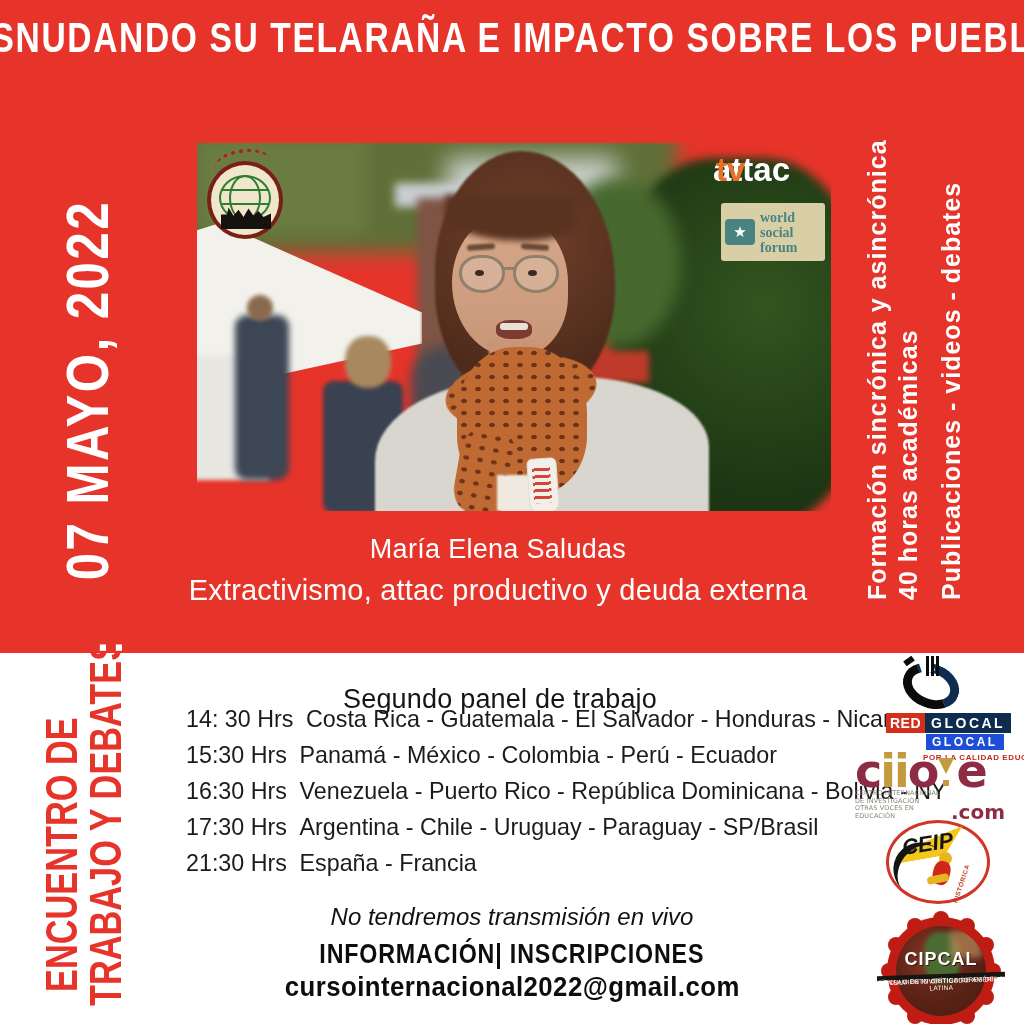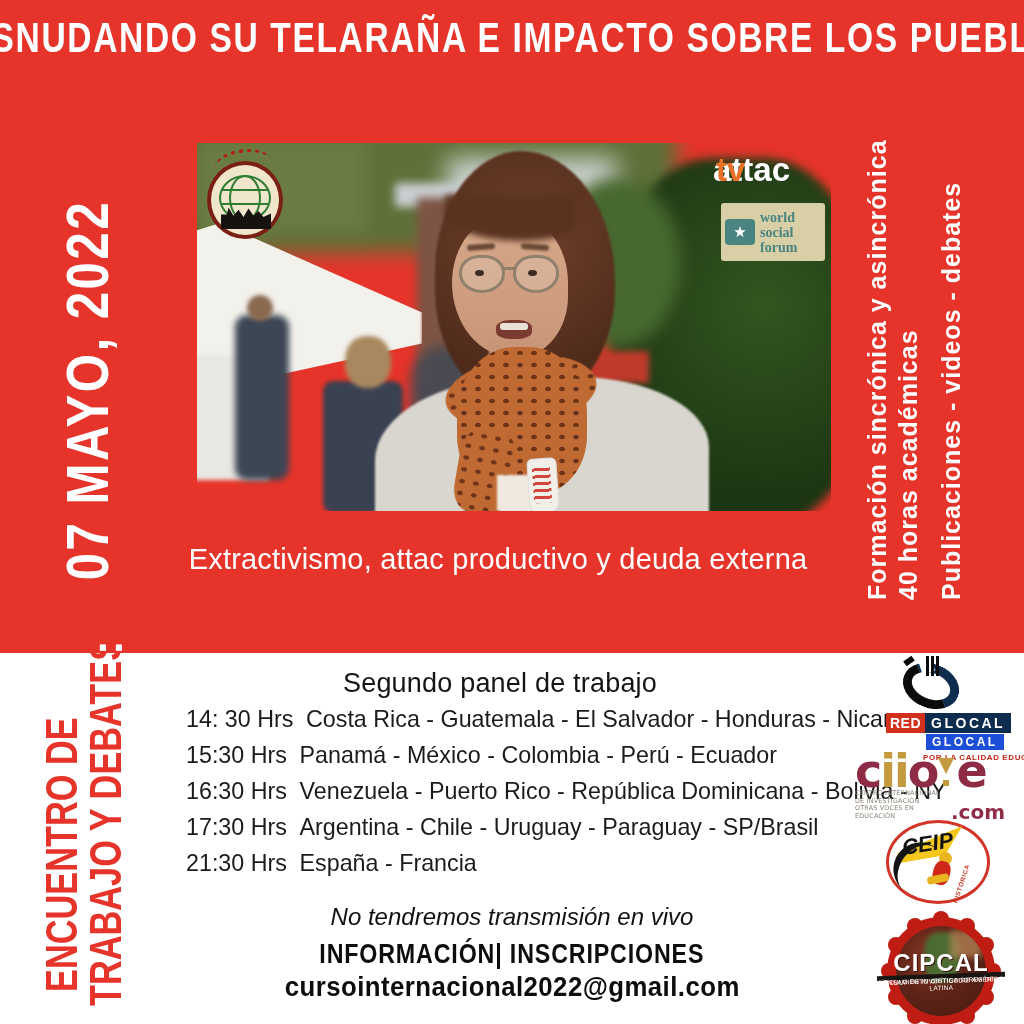--- a/index.html
+++ b/index.html
@@ -108,21 +108,21 @@
   .globe-grid4{left:16px;top:56px;width:48px;height:2px;background:#2e7d32;}
   .globe-city{left:16px;top:58px;width:50px;height:24px;background:#151210;
       clip-path:polygon(0 100%,0 40%,12% 40%,15% 10%,25% 45%,35% 20%,45% 50%,55% 15%,65% 45%,75% 25%,85% 50%,100% 35%,100% 100%);}
 
   
   .caption{position:absolute;left:181px;top:534px;width:634px;text-align:center;color:#fff;}
   .cap-name{font-size:27px;letter-spacing:.3px;}
   .cap-topic{font-size:29px;margin-top:9px;letter-spacing:.2px;}
 
   
-  .panel-title{position:absolute;left:0;top:668px;width:1000px;text-align:center;color:#151515;
+  .panel-title{position:absolute;left:0;top:684px;width:1000px;text-align:center;color:#151515;
                font-size:27px;letter-spacing:.2px;}
   .rows{position:absolute;left:186px;top:701px;color:#1b1b1b;}
   .row{height:36px;line-height:36px;font-size:24px;white-space:nowrap;transform:scaleX(.97);transform-origin:left;}
   .row .t{display:inline-block;margin-right:13px;}
 
   
   .note{position:absolute;left:0;top:903px;width:1024px;text-align:center;font-style:italic;
         font-size:24px;color:#111;}
   .info{position:absolute;left:0;top:939px;width:1024px;text-align:center;font-weight:bold;
         font-size:27px;color:#0d0d0d;display:flex;justify-content:center;}
@@ -177,21 +177,21 @@
   .lg-cipcal *{position:absolute;}
   .cp-bump{left:51px;top:51px;width:16px;height:16px;border-radius:50%;background:#bf1d13;
      box-shadow:52px 0 0 #bf1d13,45px 26px 0 #bf1d13,26px 45px 0 #bf1d13,0 52px 0 #bf1d13,
                -26px 45px 0 #bf1d13,-45px 26px 0 #bf1d13,-52px 0 0 #bf1d13,-45px -26px 0 #bf1d13,
                -26px -45px 0 #bf1d13,0 -52px 0 #bf1d13,26px -45px 0 #bf1d13,45px -26px 0 #bf1d13;}
   .cp-badge{left:5px;top:5px;width:108px;height:108px;border-radius:50%;background:#bf1d13;}
   .cp-inner{left:14px;top:14px;width:90px;height:90px;border-radius:50%;overflow:hidden;
             background:radial-gradient(circle at 40% 35%,#8a3a24 0%,#5f2418 45%,#471a10 100%);}
   .cp-land{left:28px;top:6px;width:36px;height:50px;background:#4c6b33;border-radius:40%;filter:blur(2px);}
   .cp-crowd{right:4px;top:4px;width:32px;height:28px;background:#b98a5a;filter:blur(3px);opacity:.7;}
-  .cp-name{left:0;top:37px;width:100%;text-align:center;color:#fff;font-weight:bold;font-size:24px;
+  .cp-name{left:0;top:37px;width:100%;text-align:center;color:#fff;font-weight:bold;font-size:18px;
            letter-spacing:1px;text-shadow:1px 1px 0 #3a120a;}
   .cp-banner{left:-5px;top:62px;width:128px;background:#191512;color:#fff;font-size:6.4px;line-height:7.5px;
              text-align:center;padding:2.5px 0;transform:rotate(-2deg);letter-spacing:.3px;}
 </style>
 </head>
 <body>
 
 <div class="red-zone"></div>
 
 <div class="header">
@@ -272,20 +272,21 @@
     <div class="wsf-icon">★</div>
     <div class="wsf-txt">
       <div>world</div>
       <div>social</div>
       <div>forum</div>
     </div>
   </div>
 </div>
 
 <div class="caption">
+  <div class="cap-name">María Elena Saludas</div>
   <div class="cap-topic">Extractivismo, attac productivo y deuda externa</div>
 </div>
 
 <div class="panel-title">Segundo panel de trabajo</div>
 <div class="rows">
   <div class="row"><span class="t">14: 30 Hrs</span><span>Costa Rica - Guatemala - El Salvador - Honduras - Nicaragua</span></div>
   <div class="row"><span class="t">15:30 Hrs</span><span>Panamá - México - Colombia - Perú - Ecuador</span></div>
   <div class="row"><span class="t">16:30 Hrs</span><span>Venezuela - Puerto Rico - República Dominicana - Bolivia - NY</span></div>
   <div class="row"><span class="t">17:30 Hrs</span><span>Argentina - Chile - Uruguay - Paraguay - SP/Brasil</span></div>
   <div class="row"><span class="t">21:30 Hrs</span><span>España - Francia</span></div>

